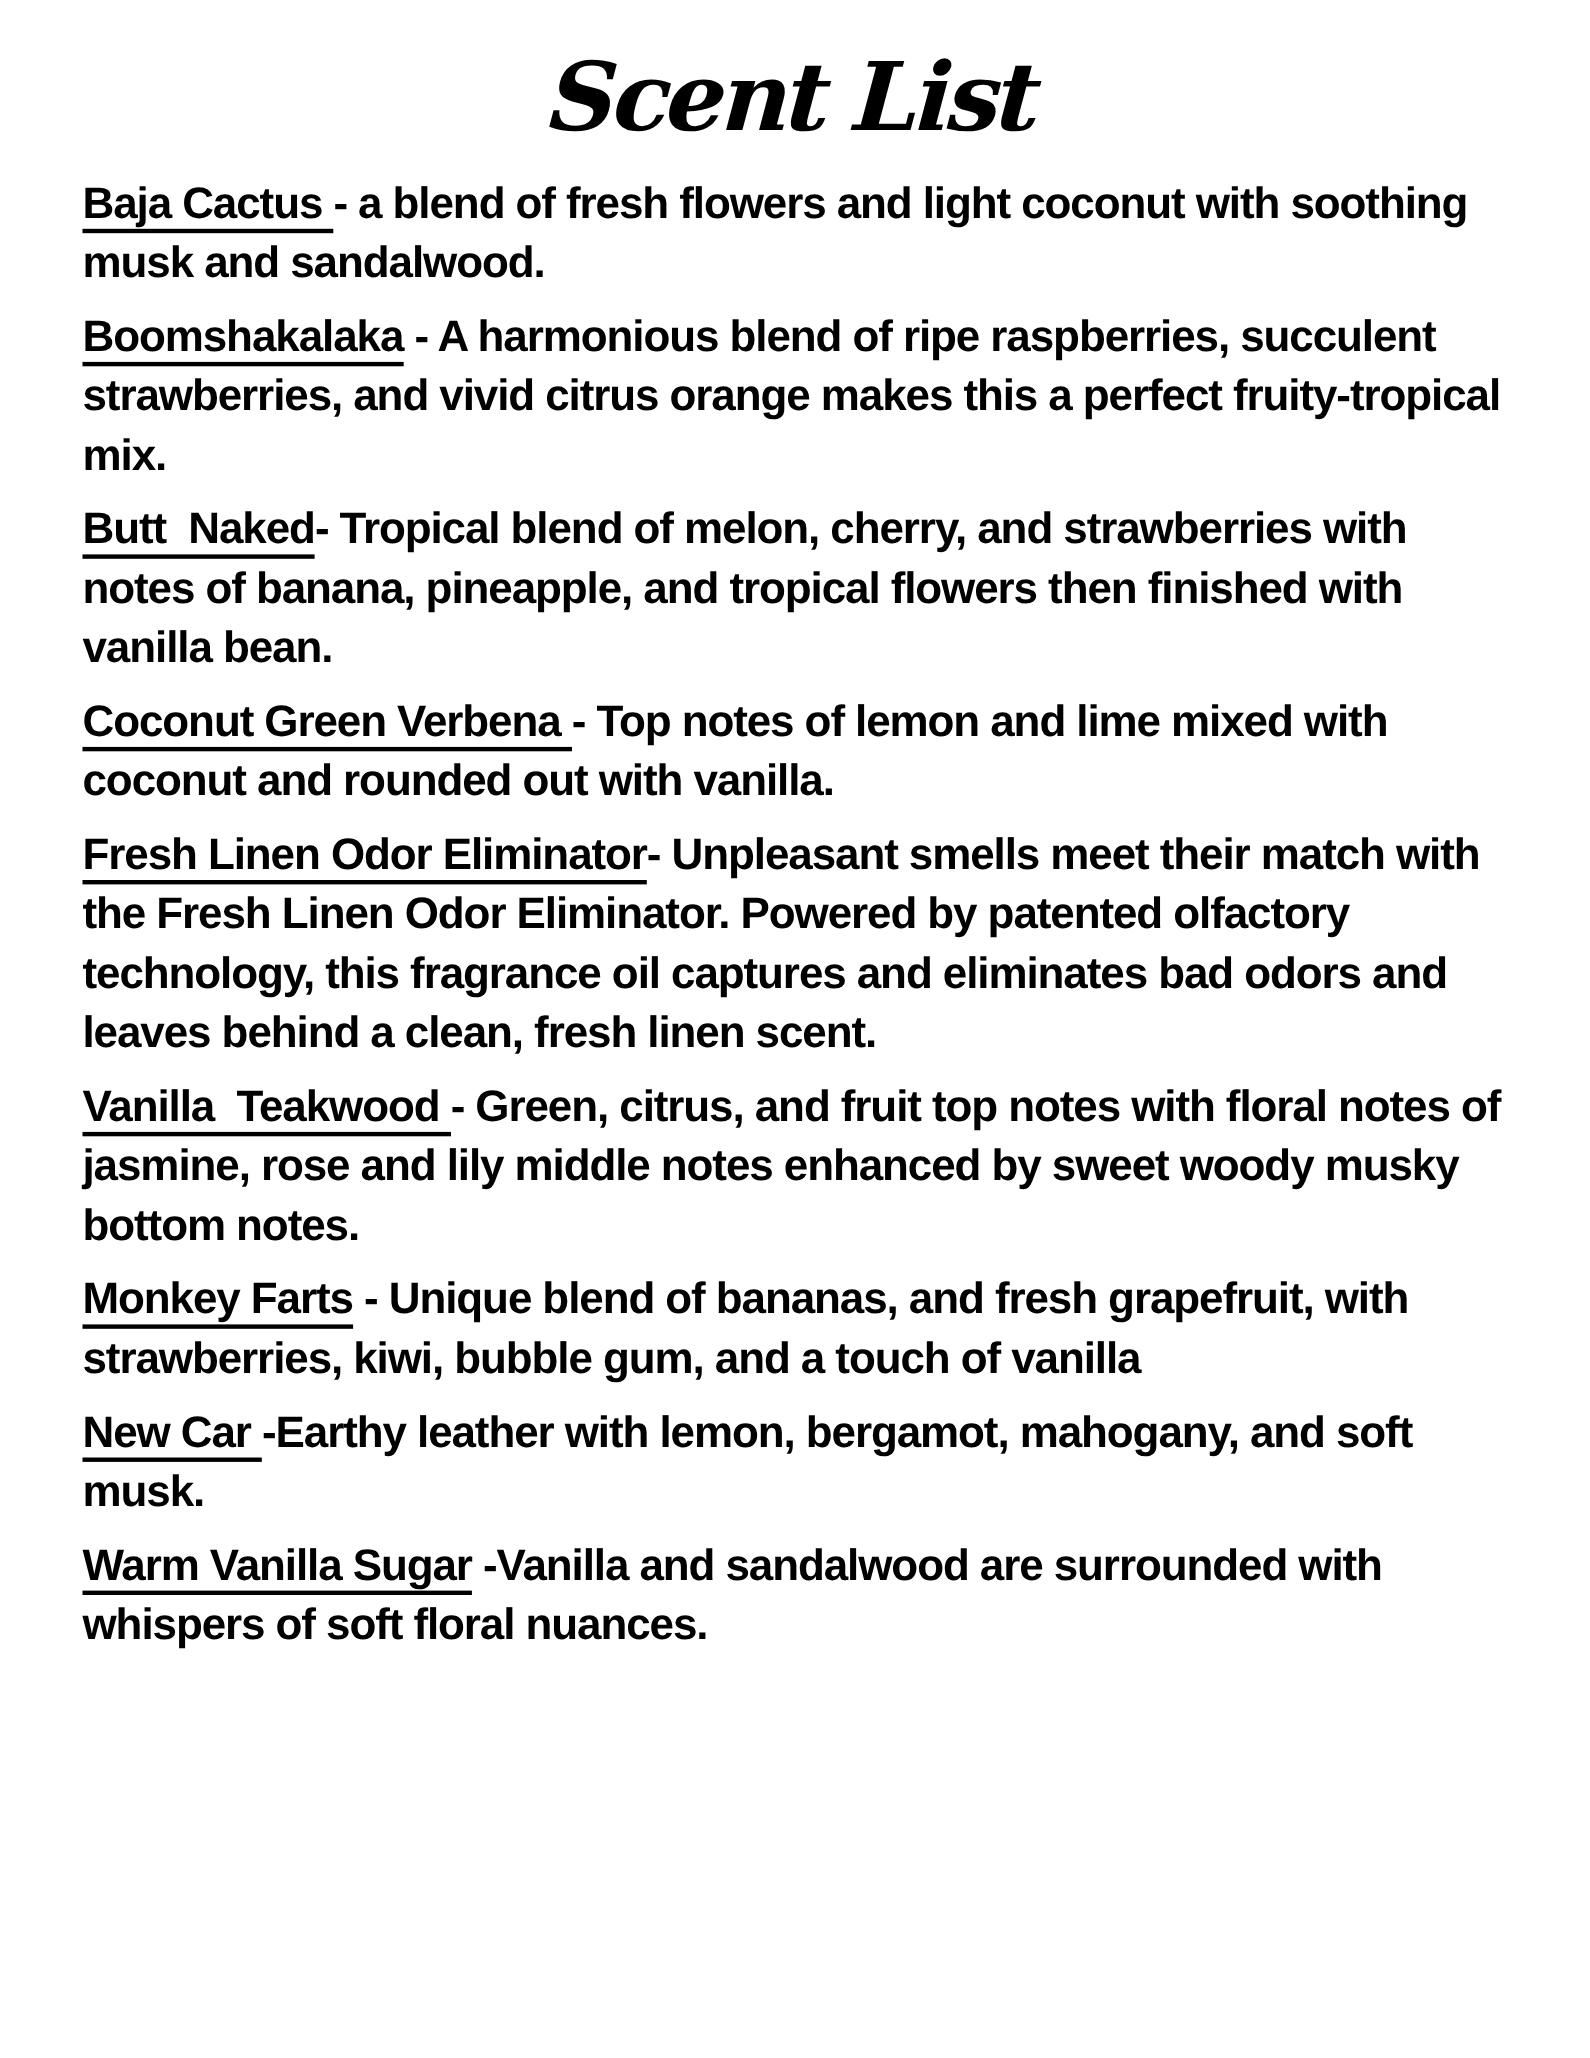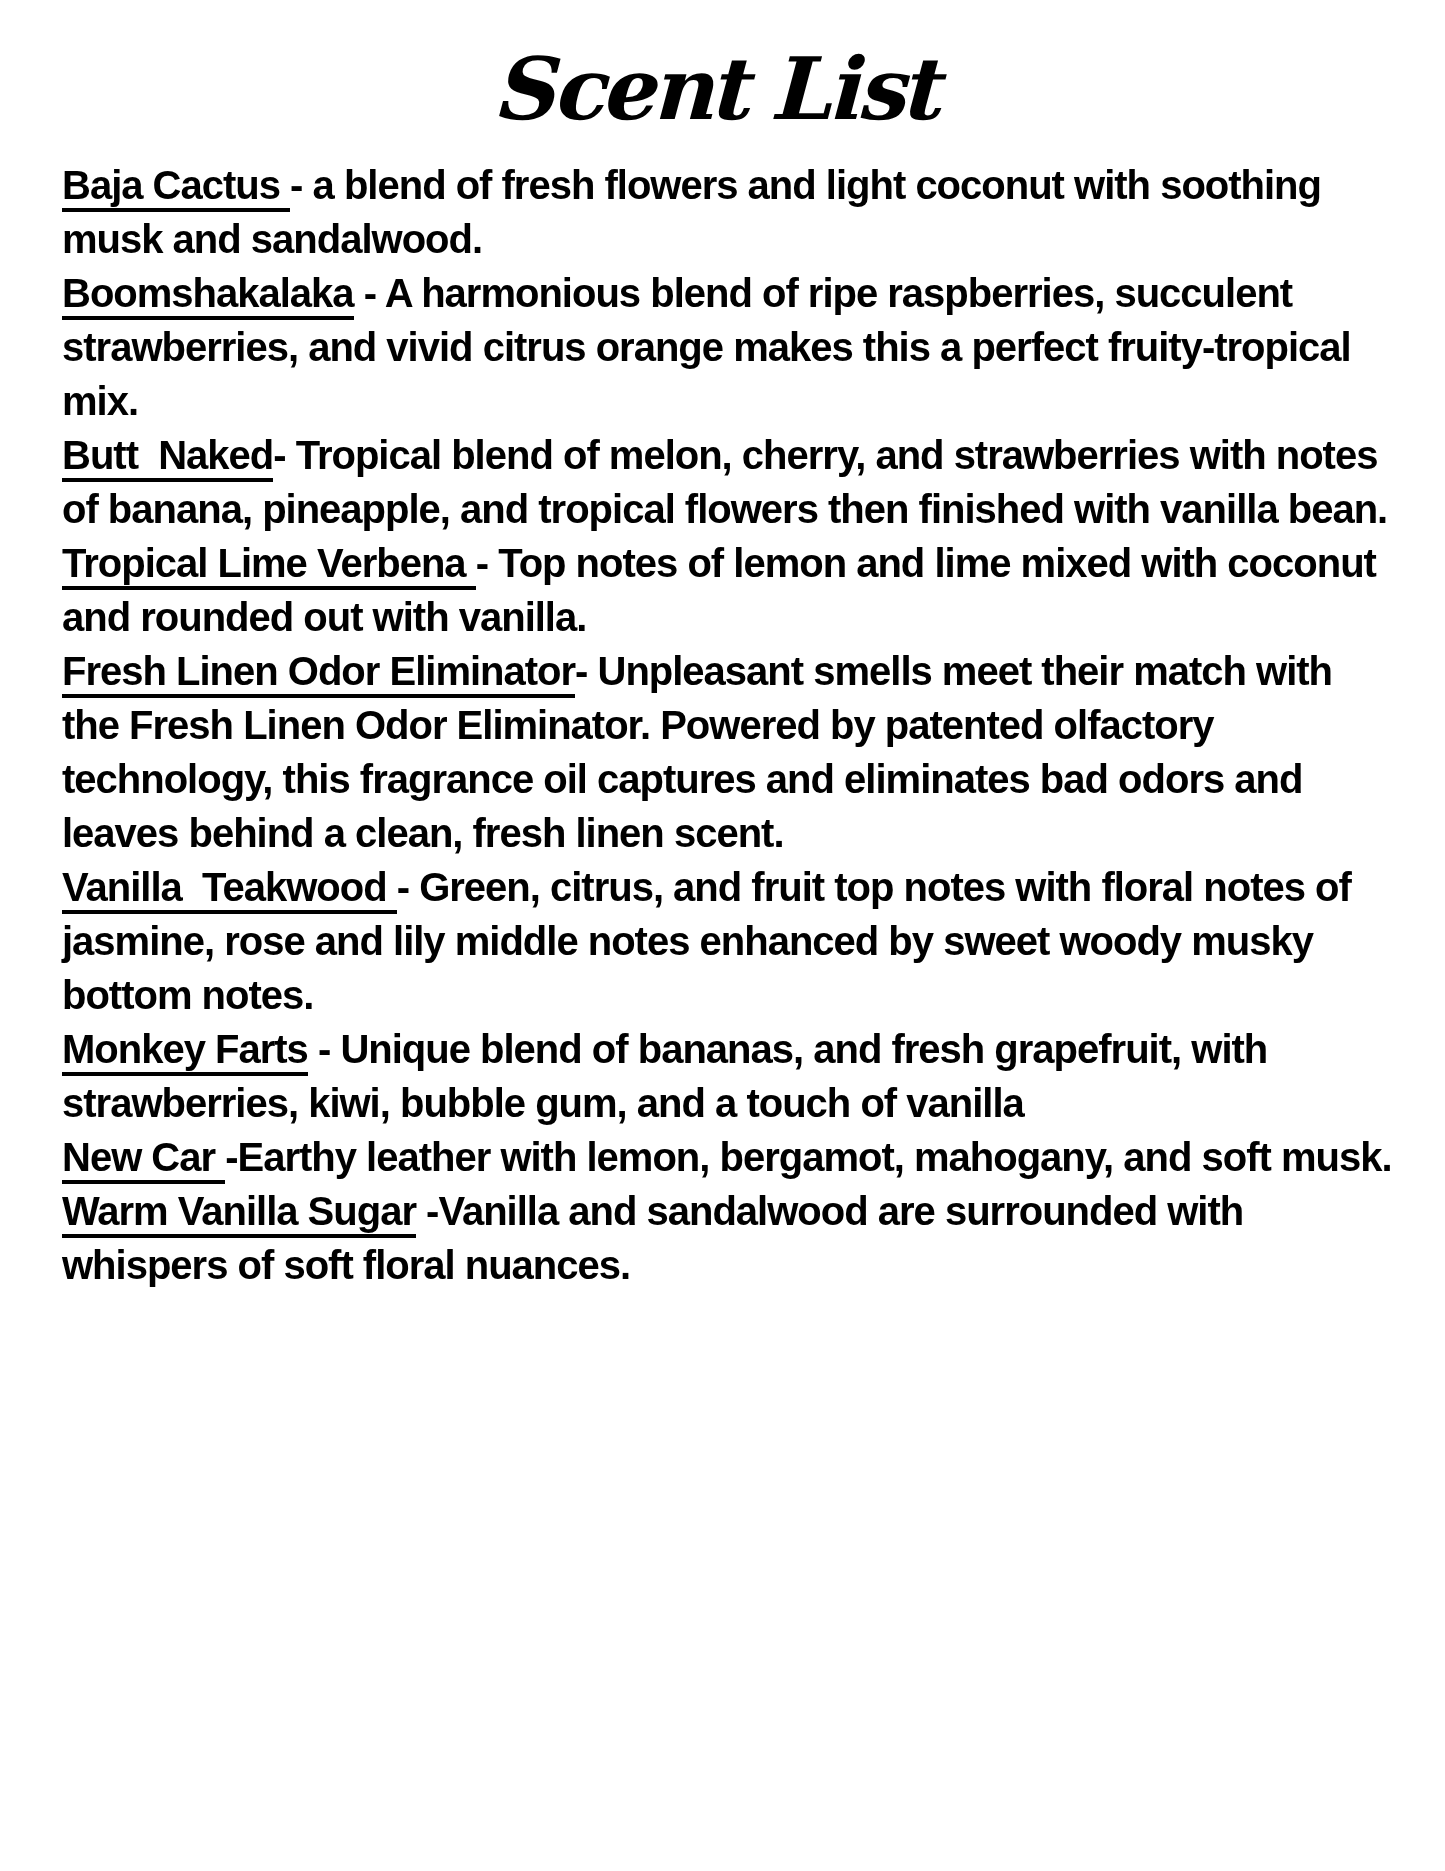--- a/index.html
+++ b/index.html
@@ -29,38 +29,38 @@
   }
   .content {
     margin: 14px 62px 0 62px;
     width: 1330px;
     font-weight: 700;
     font-size: 40px;
     line-height: 54px;
     letter-spacing: -1px;
   }
   .content p {
-    margin: 0;
+    margin: 13px;
     padding: 0;
   }
   .scent-name {
     white-space: pre-wrap;
     border-bottom: 4px solid currentColor;
     padding-bottom: 1px;
   }
 </style>
 </head>
 <body>
 
 <div class="page">
   <div class="title">Scent List</div>
   <div class="content">
     <p><span class="scent-name">Baja Cactus </span><span>- a blend of fresh flowers and light coconut with soothing musk and sandalwood.</span></p>
     <p><span class="scent-name">Boomshakalaka</span><span> - A harmonious blend of ripe raspberries, succulent strawberries, and vivid citrus orange makes this a perfect fruity-tropical mix.</span></p>
     <p><span class="scent-name">Butt  Naked</span><span>- Tropical blend of melon, cherry, and strawberries with notes of banana, pineapple, and tropical flowers then finished with vanilla bean.</span></p>
-    <p><span class="scent-name">Tropical Lime Verbena </span><span>- Top notes of lemon and lime mixed with coconut and rounded out with vanilla.</span></p>
+    <p><span class="scent-name">Coconut Green Verbena </span><span>- Top notes of lemon and lime mixed with coconut and rounded out with vanilla.</span></p>
     <p><span class="scent-name">Fresh Linen Odor Eliminator</span><span>- Unpleasant smells meet their match with the Fresh Linen Odor Eliminator. Powered by patented olfactory technology, this fragrance oil captures and eliminates bad odors and leaves behind a clean, fresh linen scent.</span></p>
     <p><span class="scent-name">Vanilla  Teakwood </span><span>- Green, citrus, and fruit top notes with floral notes of jasmine, rose and lily middle notes enhanced by sweet woody musky bottom notes.</span></p>
     <p><span class="scent-name">Monkey Farts</span><span> - Unique blend of bananas, and fresh grapefruit, with strawberries, kiwi, bubble gum, and a touch of vanilla</span></p>
     <p><span class="scent-name">New Car </span><span>-Earthy leather with lemon, bergamot, mahogany, and soft musk.</span></p>
     <p><span class="scent-name">Warm Vanilla Sugar</span><span> -Vanilla and sandalwood are surrounded with whispers of soft floral nuances.</span></p>
   </div>
 </div>
 
 </body></html>

